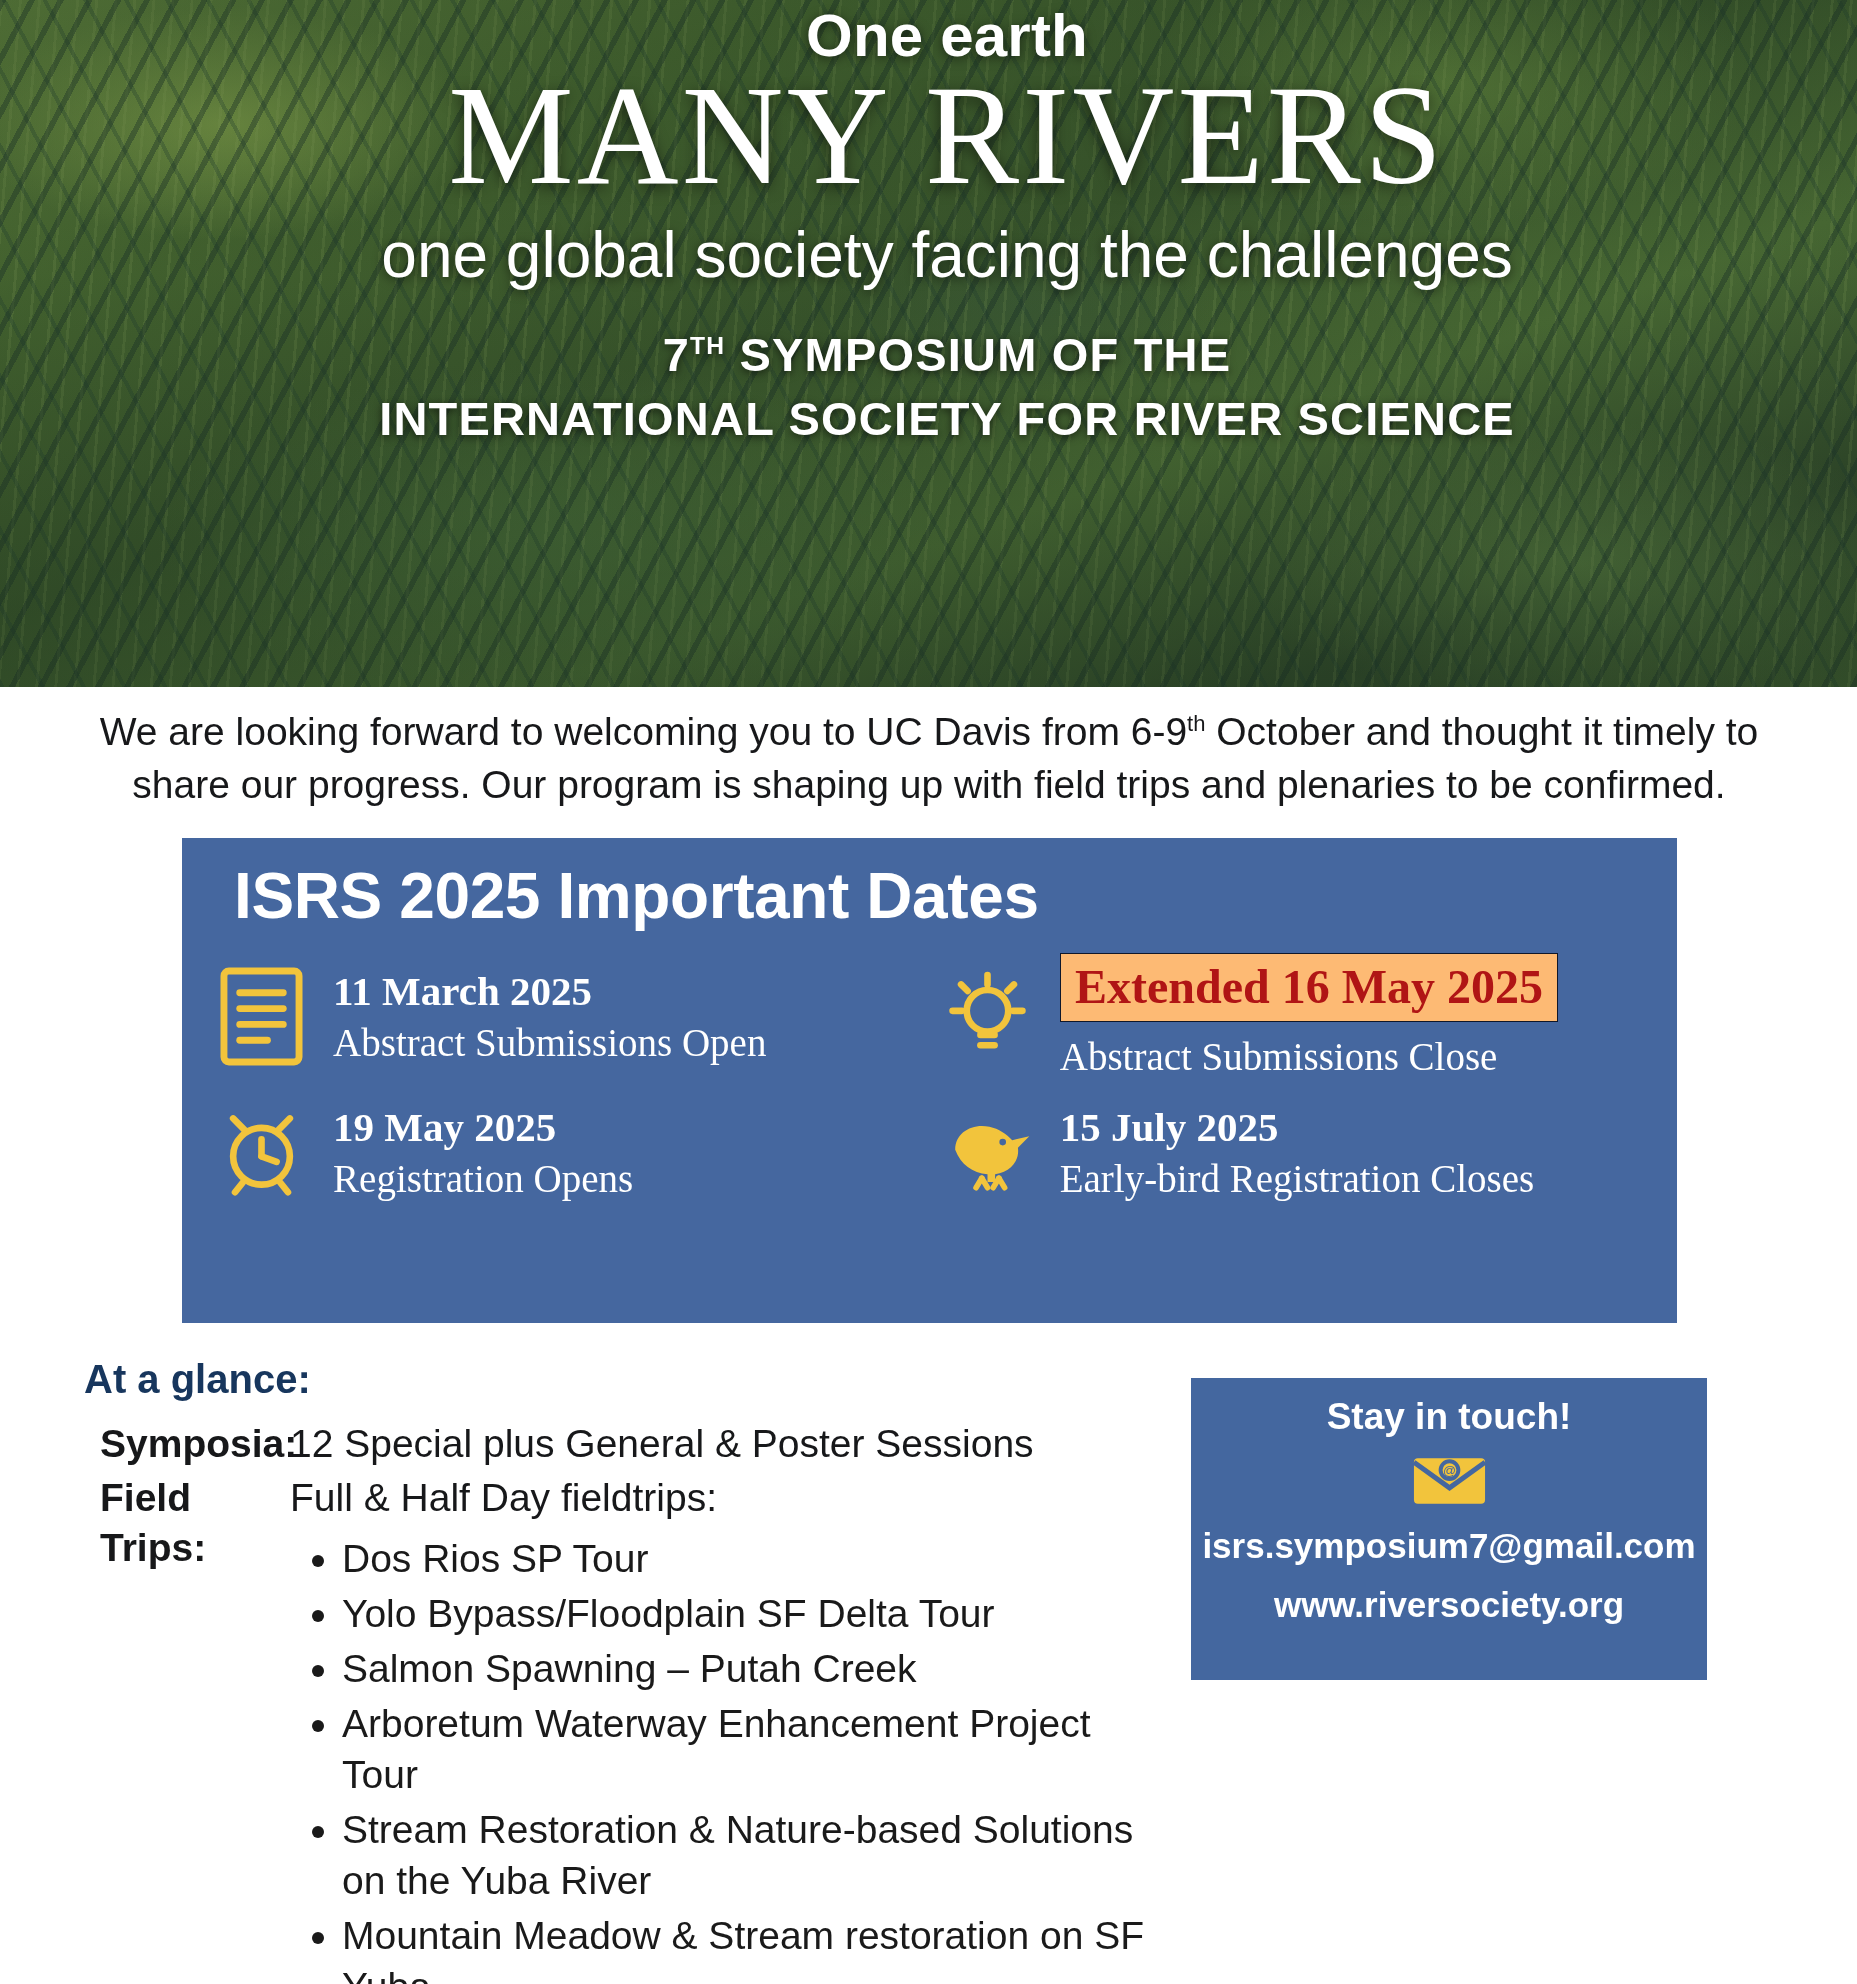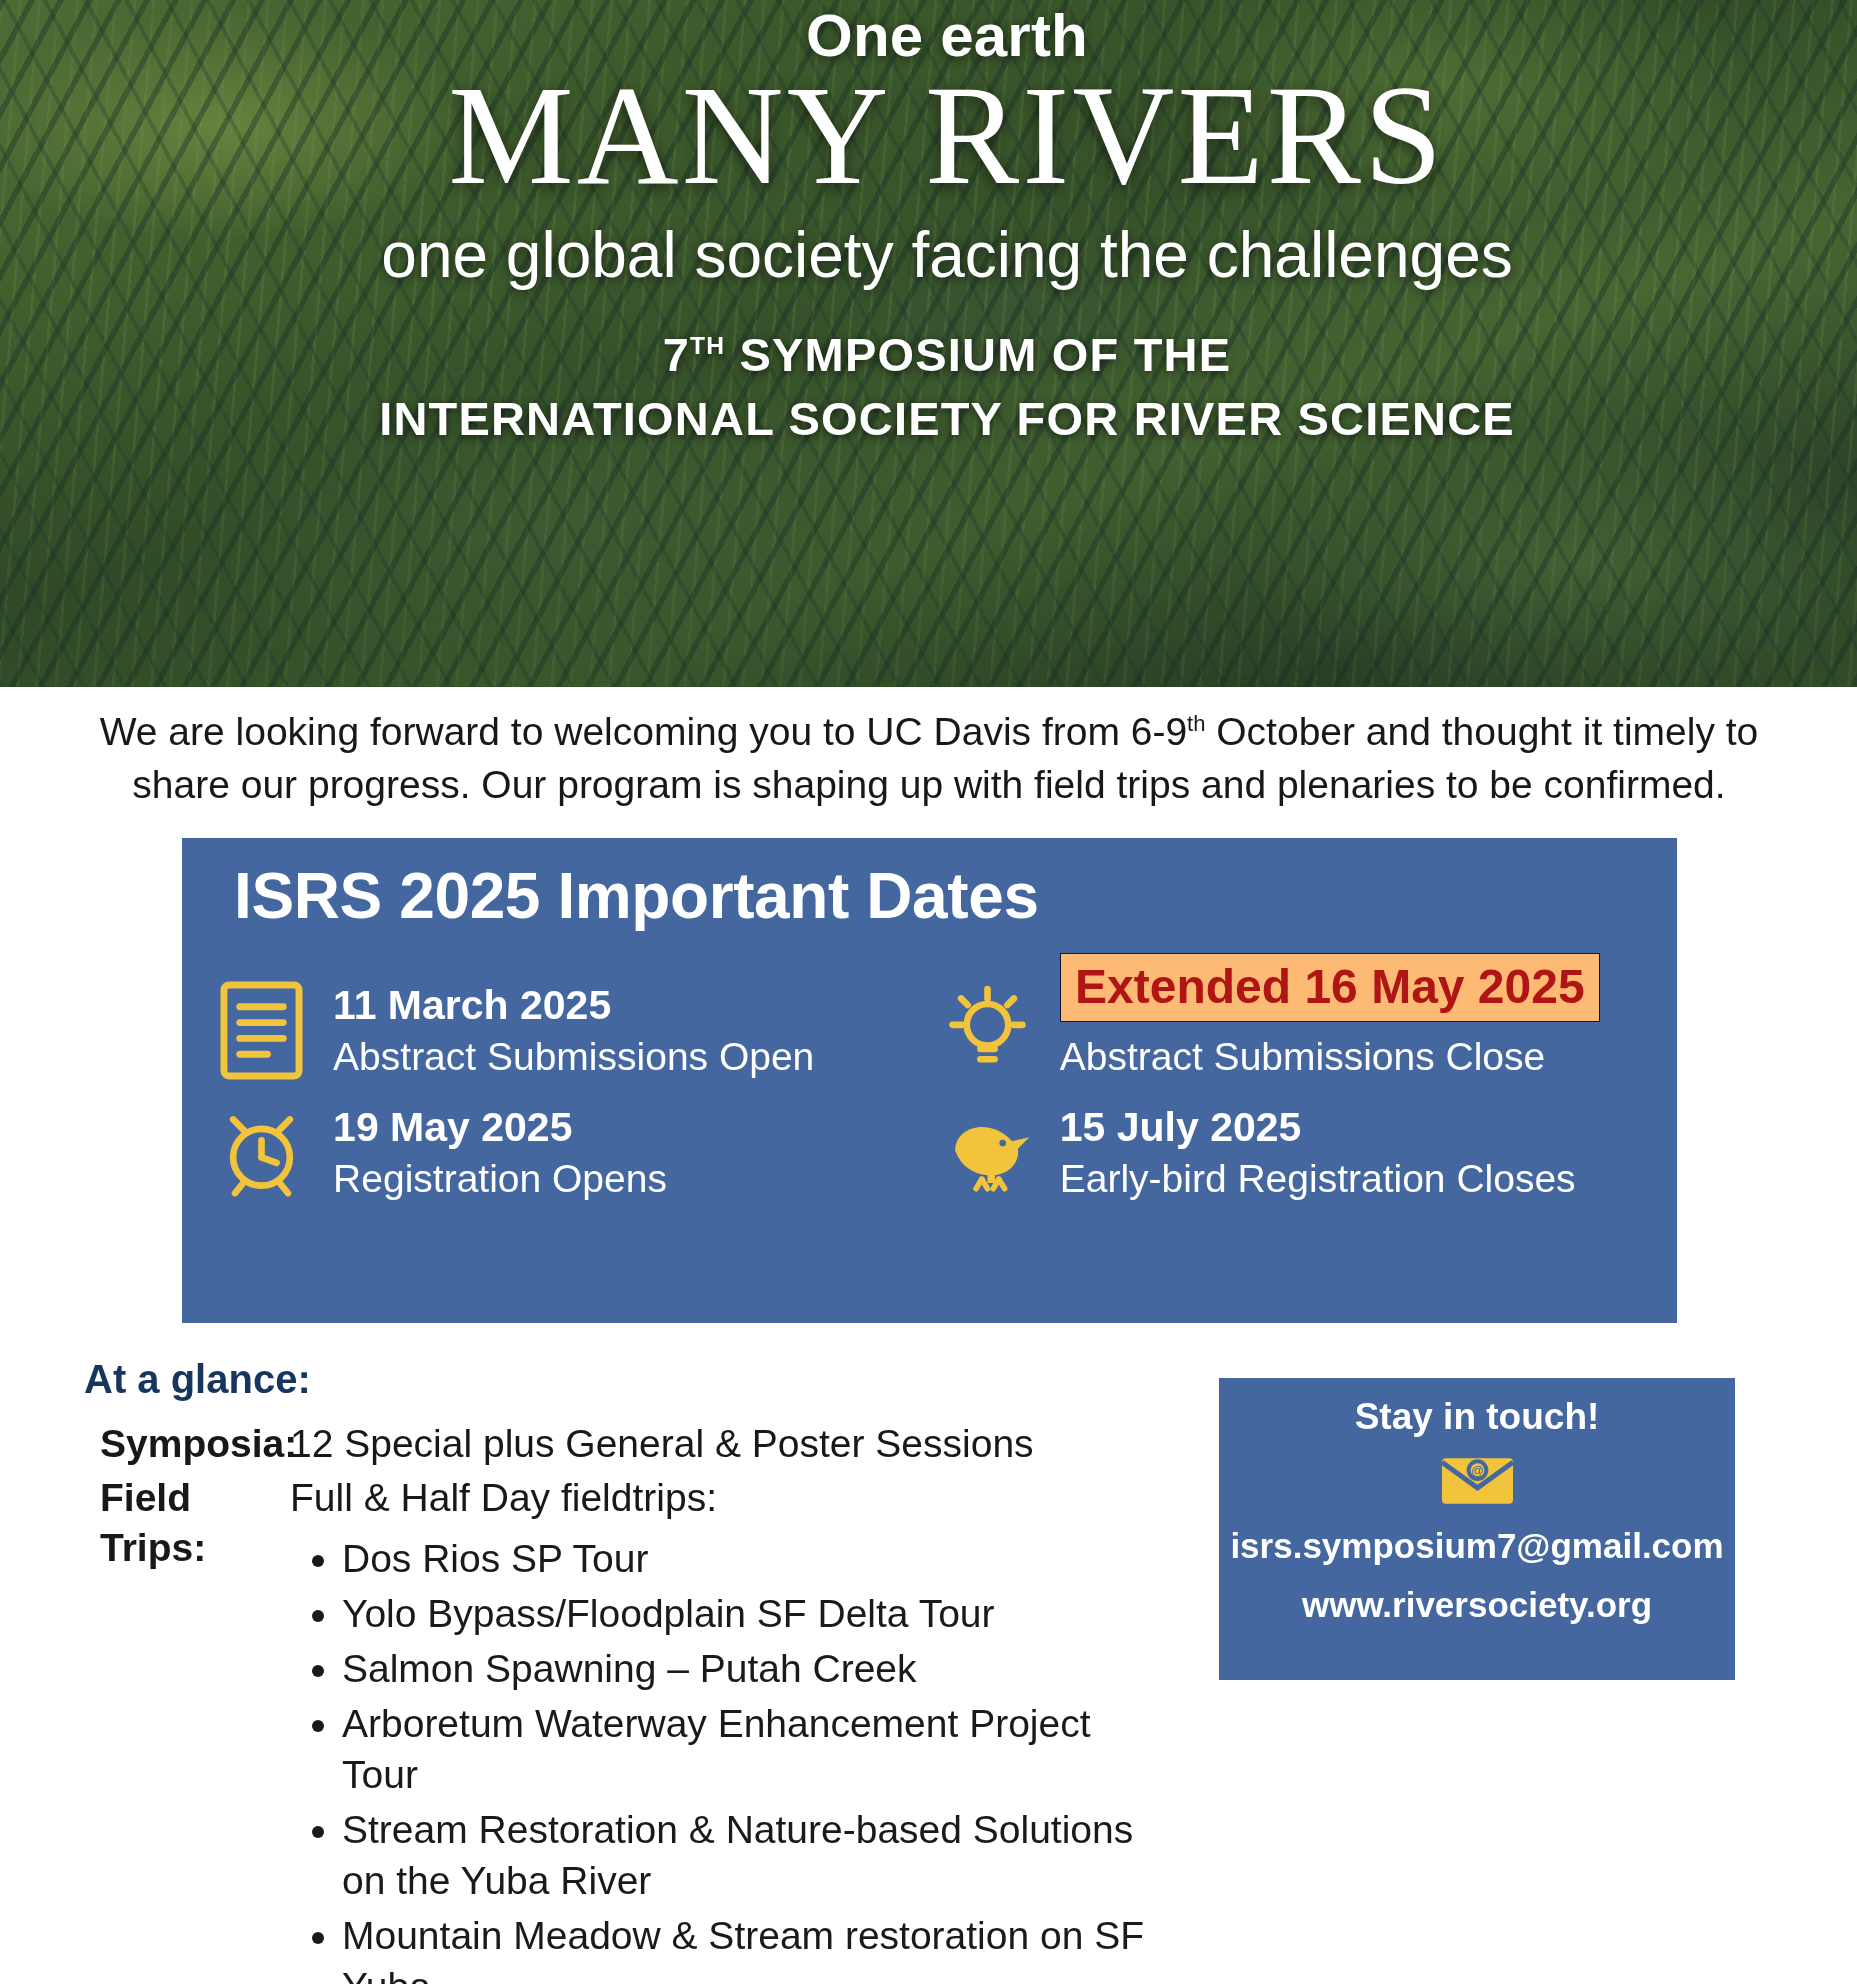--- a/index.html
+++ b/index.html
@@ -133,22 +133,23 @@
   .dates-grid {
     margin-top: 20.6px;
     display: grid;
     grid-template-columns: 1fr 1fr;
     grid-template-rows: auto auto;
     row-gap: 23px;
     column-gap: 14.3px;
   }
   .date-item {
     display: flex;
-    align-items: flex-end;
+    align-items: center;
     gap: 20.6px;
+    font-family: Liberation Serif, serif;
   }
   .date-icon {
     width: 103px;
     min-width: 103px;
     height: 99px;
     display: flex;
     align-items: center;
     justify-content: center;
   }
   .date-text .d-main {
@@ -219,21 +220,21 @@
   ul.trips li {
     font-size: 39px;
     line-height: 1.31;
     margin-bottom: 4px;
     max-width: 818px;
   }
 
   
   .contact-box {
     position: absolute;
-    left: 1219px;
+    left: 1191px;
     top: 20.6px;
     width: 516px;
     height: 302px;
     background: #44679f;
     color: #ffffff;
     text-align: center;
     box-sizing: border-box;
     padding-top: 18px;
   }
   .contact-title {

